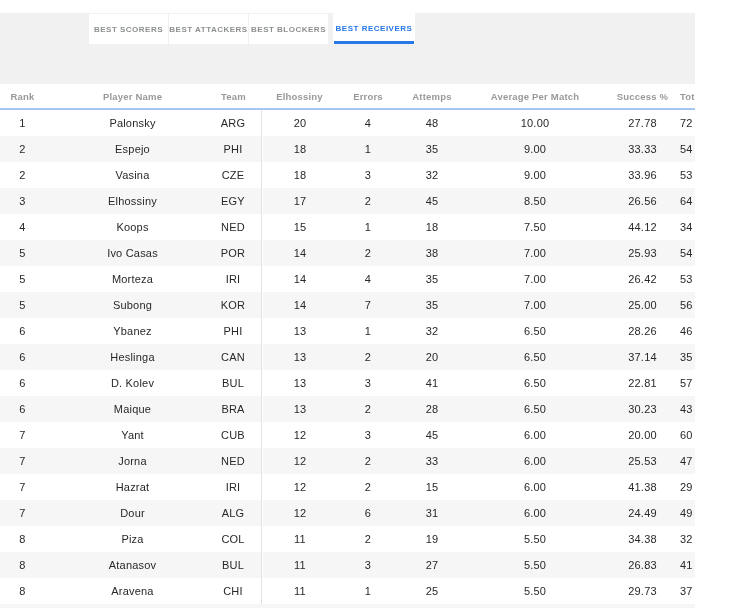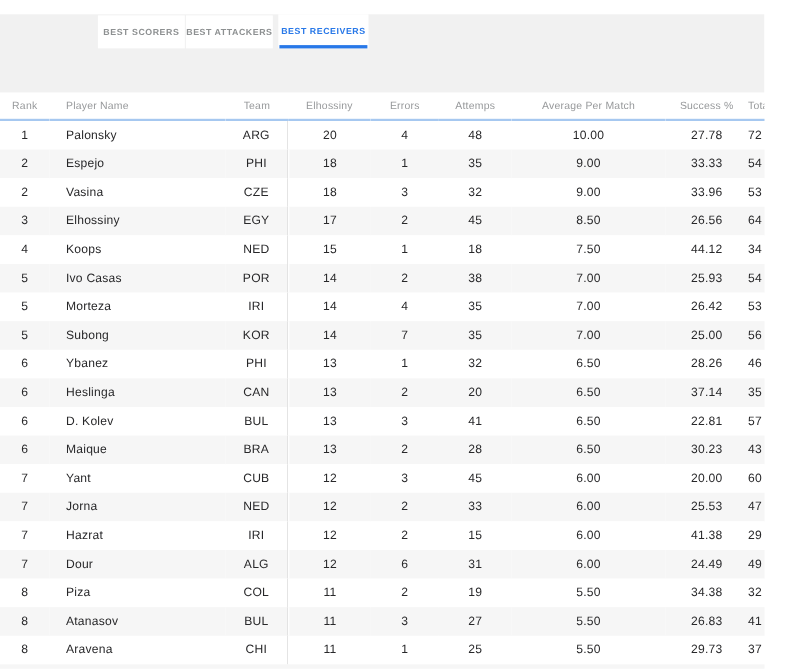--- a/index.html
+++ b/index.html
@@ -48,41 +48,41 @@
   
   table.stats {
     width: 737px;
     border-collapse: separate;
     border-spacing: 0;
     table-layout: fixed;
   }
   table.stats th {
     height: 24px;
     padding: 0;
-    font-weight: 400;
+    font-weight: 700;
     font-size: 9.5px;
     letter-spacing: 0.2px;
     color: #97999b;
     background: #ffffff;
     border-bottom: 2px solid var(--underline, #a6c8f0);
     vertical-align: middle;
   }
   table.stats td {
     height: 26px;
     padding: 0;
     font-size: 11px;
     letter-spacing: 0.2px;
     font-weight: 500;
     color: #28282a;
     background: #ffffff;
     vertical-align: middle;
   }
   tr.alt td { background: var(--alt, #f6f6f6); }
 
-  .a-left   { text-align: left; padding-left: 15px !important; }
+  .a-left   { text-align: center; padding-left: 15px !important; }
   .a-center { text-align: center; }
   .a-right  { text-align: left; padding-right: 10px !important; }
 
   td.k-player { font-weight: 600; }
   td.k-team   { font-weight: 700; border-right: 1px solid #e2e2e2; }
   td.k-successful { border-left: 1px solid #ffffff; }
 
   .bottom-filler {
     width: 737px; height: 30px;
     background: var(--alt, #f6f6f6);
@@ -91,20 +91,21 @@
 </head>
 <body>
 
 <div class="page">
 
   <div class="tabs-area">
     <div class="tabs-band"></div>
     <div class="tabs" id="tabs">
         <div class="tab">BEST SCORERS</div>
         <div class="tab">BEST ATTACKERS</div>
+        <div class="tab">BEST BLOCKERS</div>
         <div class="tab active">BEST RECEIVERS</div>
       </div>
   </div>
 
   <table class="stats">
     <colgroup>
       <col style="width:45px">
       <col style="width:160px">
       <col style="width:57px">
       <col style="width:75px">

